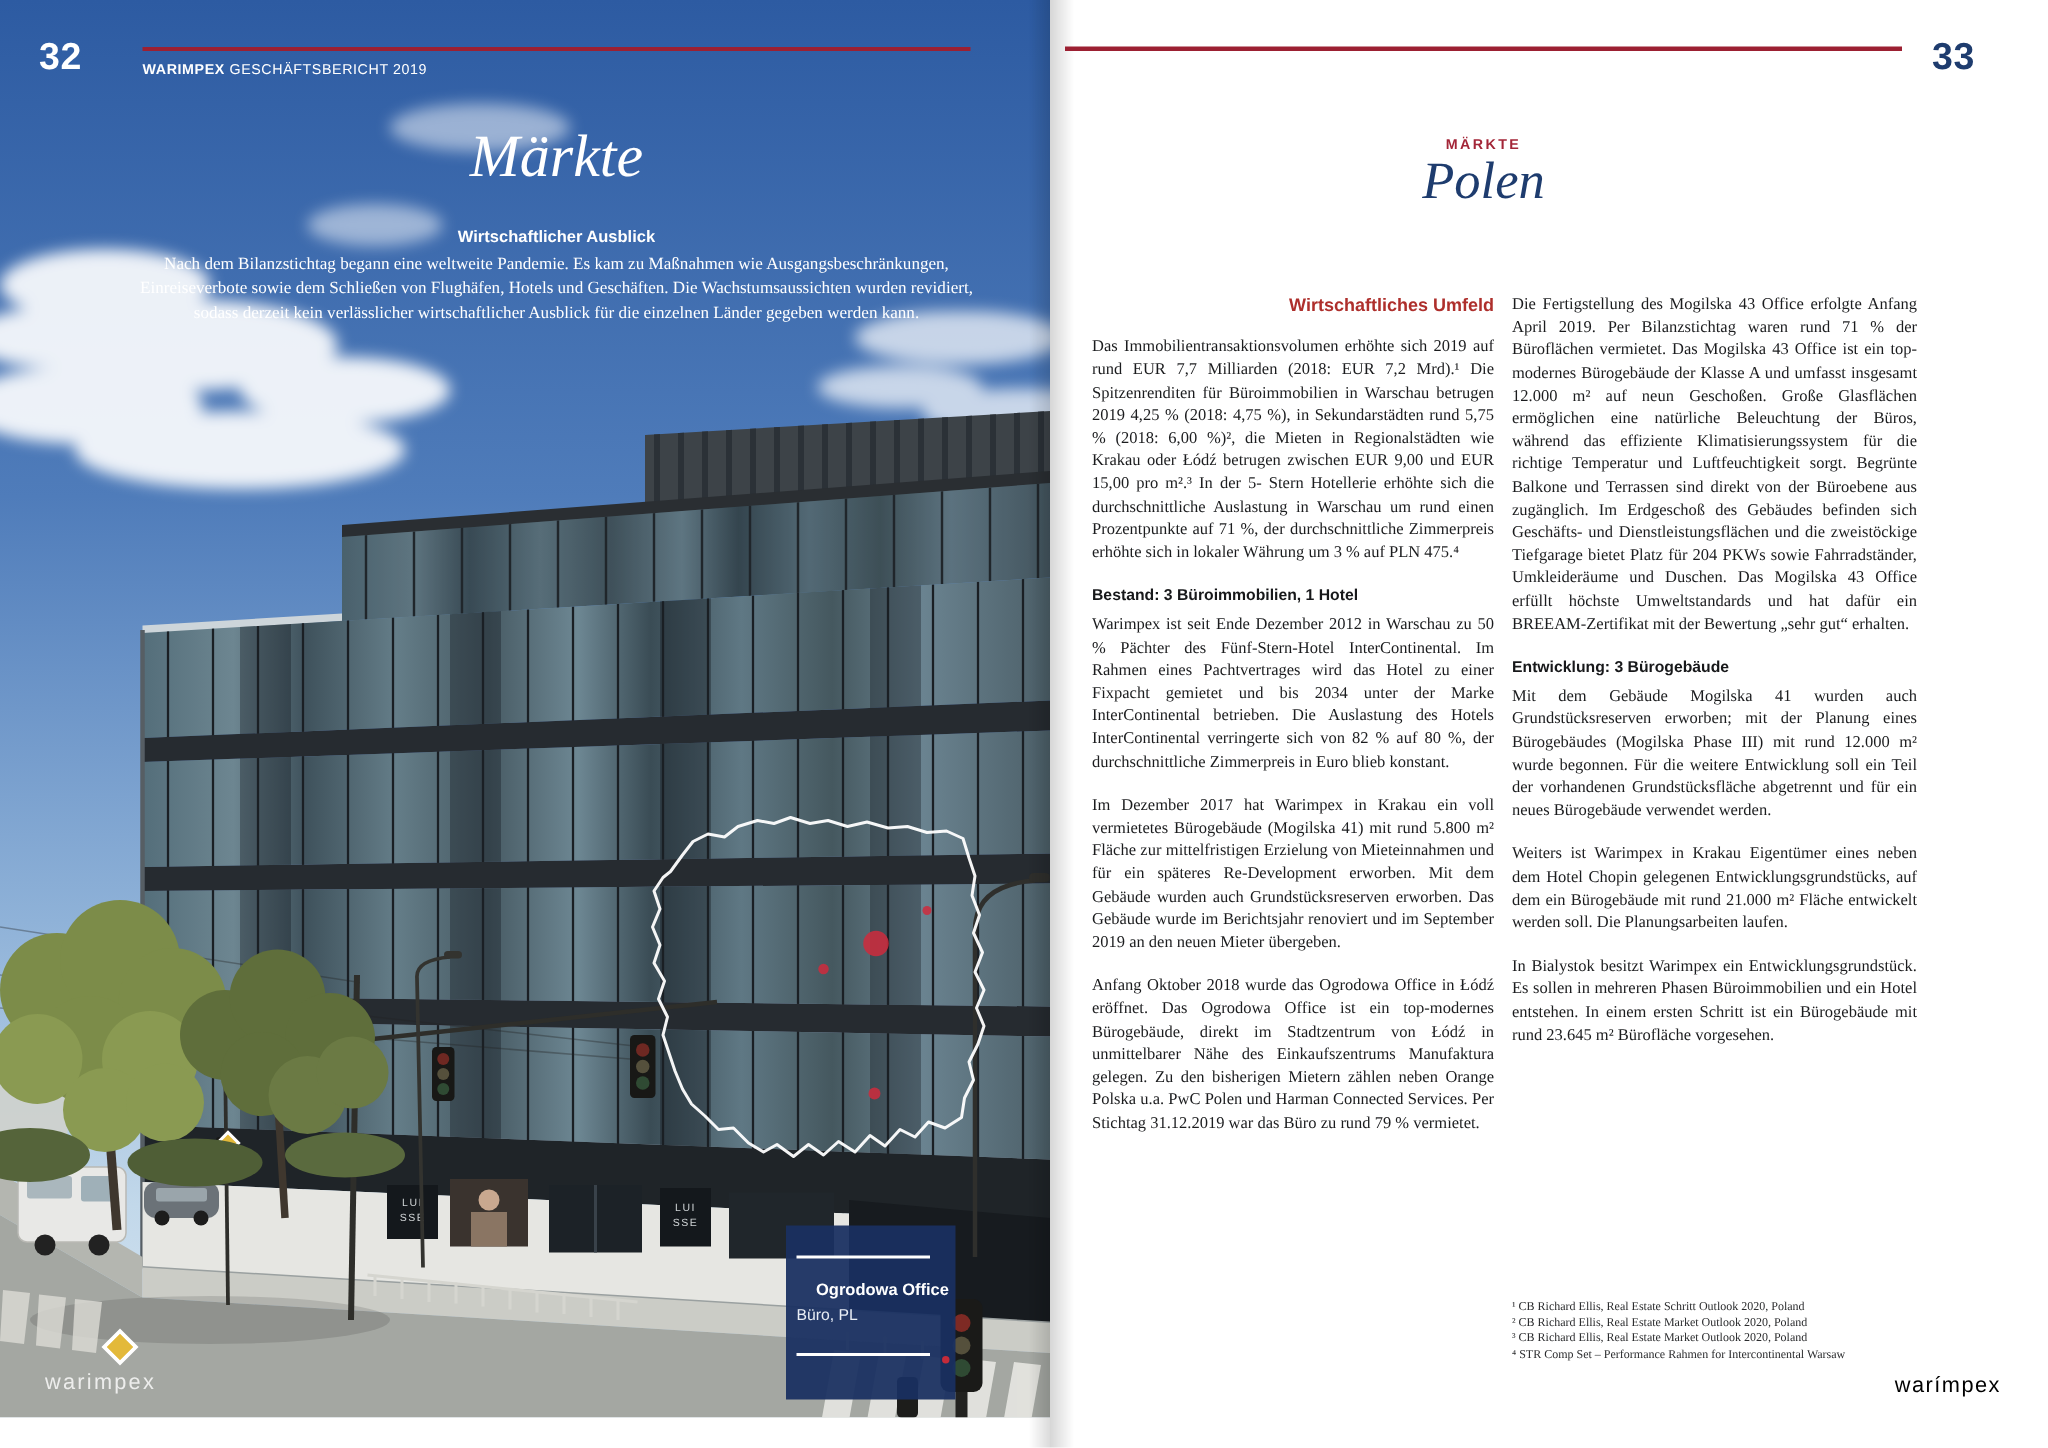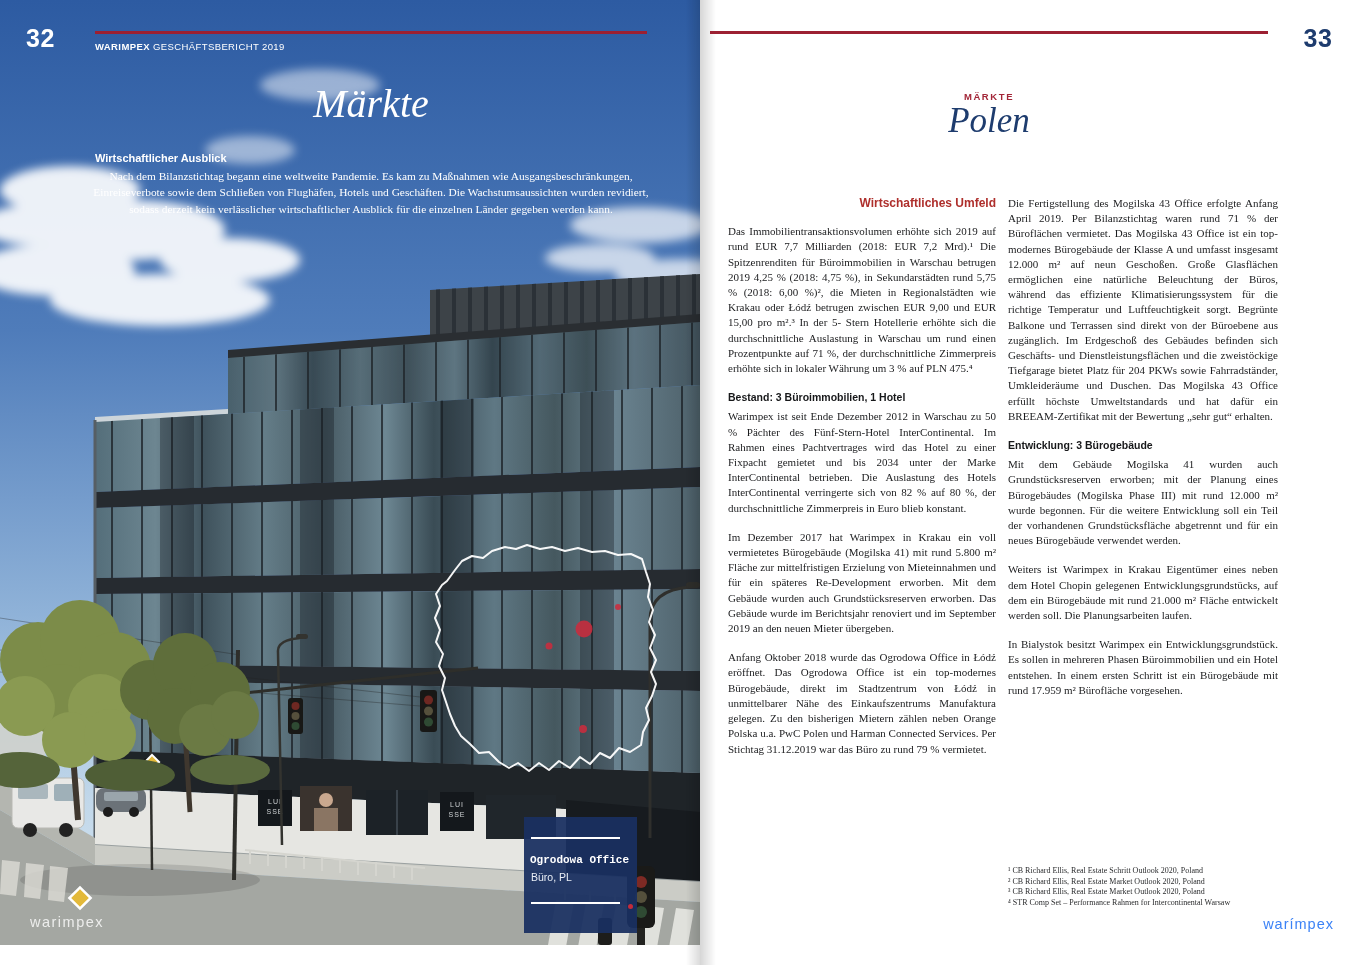--- a/index.html
+++ b/index.html
@@ -8,64 +8,64 @@
   .abs{position:absolute;}
 
   
   #photo-svg{position:absolute;left:0;top:0;}
   .pageno-left{left:26px;top:24px;color:#fff;font-weight:bold;font-size:25px;letter-spacing:.5px;}
   .rule-left{left:95px;top:31px;width:552px;height:3px;background:#9c2032;}
   .header-left{left:95px;top:41px;color:#fff;font-size:9.5px;letter-spacing:.4px;}
   .header-left b{font-weight:bold;}
   .title-left{left:95px;top:80px;width:552px;text-align:center;color:#fff;
               font-family:"Liberation Serif",serif;font-style:italic;font-size:40px;}
-  .outlook-h{left:95px;top:152px;width:552px;text-align:left;color:#fff;
+  .outlook-h{left:95px;top:152px;width:552px;text-align:center;color:#fff;
              font-size:11px;font-weight:bold;}
   .outlook-t{left:82px;top:168px;width:578px;text-align:center;color:#fff;
              font-family:"Liberation Serif",serif;font-size:11.4px;line-height:16.4px;}
   .wm-left{left:30px;top:914px;color:rgba(255,255,255,.8);font-size:14.5px;letter-spacing:1.5px;}
 
   
   .caption-box{left:524px;top:817px;width:113px;height:116px;background:rgba(26,48,97,.94);}
   .caption-rule{position:absolute;left:7px;width:89px;height:2px;background:#fff;}
   .cr1{top:20px;} .cr2{top:85px;}
-  .caption-title{position:absolute;left:6px;top:37px;color:#fff;font-size:11px;font-weight:bold;font-family:Liberation Mono, monospace;}
+  .caption-title{position:absolute;left:20px;top:37px;color:#fff;font-size:11px;font-weight:bold;}
   .caption-loc{position:absolute;left:7px;top:54px;color:#e8edf5;font-size:10.5px;}
   .caption-dot{position:absolute;left:104px;top:87px;width:5px;height:5px;background:#c42b3a;border-radius:50%;}
 
   
   .fold-l{left:686px;top:0;width:14px;height:965px;
           background:linear-gradient(to right,rgba(0,0,0,0),rgba(0,0,0,.14));}
   .fold-r{left:700px;top:0;width:16px;height:965px;
           background:linear-gradient(to right,rgba(0,0,0,.16),rgba(0,0,0,0));}
 
   
   .rule-right{left:710px;top:31px;width:558px;height:3px;background:#9c2032;}
   .header-right{left:710px;top:41px;width:558px;text-align:right;font-size:9.5px;
                 color:#6b7480;letter-spacing:.4px;}
   .header-right b{color:#24364f;font-weight:bold;}
-  .pageno-right{left:1288px;top:24px;width:60px;color:#1e3c6e;font-weight:bold;font-size:25px;letter-spacing:.5px;text-align:center;}
+  .pageno-right{left:1288px;top:24px;width:60px;color:#1e3c6e;font-weight:bold;font-size:25px;letter-spacing:.5px;}
   .kicker{left:710px;top:91px;width:558px;text-align:center;color:#a32638;
           font-size:9.5px;font-weight:bold;letter-spacing:1.6px;}
   .title-right{left:710px;top:101px;width:558px;text-align:center;color:#1e3c6e;
                font-family:"Liberation Serif",serif;font-style:italic;font-size:35px;}
 
   .col{font-family:"Liberation Serif",serif;font-size:11px;line-height:15.2px;color:#1b1c1e;}
   .col1{left:728px;top:196px;width:268px;}
   .col2{left:1008px;top:196px;width:270px;}
   .col p{margin:0 0 14px;text-align:justify;hyphens:auto;-webkit-hyphens:auto;}
   .h-red{font-family:"Liberation Sans",sans-serif;font-size:12px;font-weight:bold;
          color:#ae2f2c;margin:0 0 13px;text-align:right;}
   .h-sub{font-family:"Liberation Sans",sans-serif;font-size:10.5px;font-weight:bold;
          color:#17181a;margin:0 0 4px;}
 
   .footnotes{left:1008px;top:866px;width:285px;font-family:"Liberation Serif",serif;
              font-size:8px;line-height:10.5px;color:#2b2c2e;}
   .footnotes div{margin:0;}
-  .logo-right{left:1214px;top:916px;width:120px;text-align:right;color:#3b82f6;
+  .logo-right{left:1214px;top:916px;width:120px;text-align:right;color:#000000;
               font-size:14.5px;letter-spacing:1px;}
 </style>
 </head>
 <body>
 
 <div class="abs" style="left:0;top:0;width:1365px;height:965px;">
 
   <svg id="photo-svg" width="700" height="945" viewBox="0 0 700 945">
     <defs>
       <linearGradient id="sky" x1="0" y1="0" x2="0" y2="1">
@@ -402,21 +402,21 @@
     <p>Warimpex ist seit Ende Dezember 2012 in Warschau zu 50 % Pächter des Fünf-Stern-Hotel InterContinental. Im Rahmen eines Pachtvertrages wird das Hotel zu einer Fixpacht gemietet und bis 2034 unter der Marke InterContinental betrieben. Die Auslastung des Hotels InterContinental verringerte sich von 82 % auf 80 %, der durchschnittliche Zimmerpreis in Euro blieb konstant.</p>
     <p>Im Dezember 2017 hat Warimpex in Krakau ein voll vermietetes Bürogebäude (Mogilska 41) mit rund 5.800 m² Fläche zur mittelfristigen Erzielung von Mieteinnahmen und für ein späteres Re-Development erworben. Mit dem Gebäude wurden auch Grundstücksreserven erworben. Das Gebäude wurde im Berichtsjahr renoviert und im September 2019 an den neuen Mieter übergeben.</p>
     <p>Anfang Oktober 2018 wurde das Ogrodowa Office in Łódź eröffnet. Das Ogrodowa Office ist ein top-modernes Bürogebäude, direkt im Stadtzentrum von Łódź in unmittelbarer Nähe des Einkaufszentrums Manufaktura gelegen. Zu den bisherigen Mietern zählen neben Orange Polska u.a. PwC Polen und Harman Connected Services. Per Stichtag 31.12.2019 war das Büro zu rund 79 % vermietet.</p>
   </div>
 
   <div class="abs col col2">
     <p>Die Fertigstellung des Mogilska 43 Office erfolgte Anfang April 2019. Per Bilanzstichtag waren rund 71 % der Büroflächen vermietet. Das Mogilska 43 Office ist ein top-modernes Bürogebäude der Klasse A und umfasst insgesamt 12.000 m² auf neun Geschoßen. Große Glasflächen ermöglichen eine natürliche Beleuchtung der Büros, während das effiziente Klimatisierungssystem für die richtige Temperatur und Luftfeuchtigkeit sorgt. Begrünte Balkone und Terrassen sind direkt von der Büroebene aus zugänglich. Im Erdgeschoß des Gebäudes befinden sich Geschäfts- und Dienstleistungsflächen und die zweistöckige Tiefgarage bietet Platz für 204 PKWs sowie Fahrradständer, Umkleideräume und Duschen. Das Mogilska 43 Office erfüllt höchste Umweltstandards und hat dafür ein BREEAM-Zertifikat mit der Bewertung „sehr gut“ erhalten.</p>
     <h4 class="h-sub">Entwicklung: 3 Bürogebäude</h4>
     <p>Mit dem Gebäude Mogilska 41 wurden auch Grundstücksreserven erworben; mit der Planung eines Bürogebäudes (Mogilska Phase III) mit rund 12.000 m² wurde begonnen. Für die weitere Entwicklung soll ein Teil der vorhandenen Grundstücksfläche abgetrennt und für ein neues Bürogebäude verwendet werden.</p>
     <p>Weiters ist Warimpex in Krakau Eigentümer eines neben dem Hotel Chopin gelegenen Entwicklungsgrundstücks, auf dem ein Bürogebäude mit rund 21.000 m² Fläche entwickelt werden soll. Die Planungsarbeiten laufen.</p>
-    <p>In Bialystok besitzt Warimpex ein Entwicklungsgrundstück. Es sollen in mehreren Phasen Büroimmobilien und ein Hotel entstehen. In einem ersten Schritt ist ein Bürogebäude mit rund 17.959 m² Bürofläche vorgesehen.</p>
+    <p>In Bialystok besitzt Warimpex ein Entwicklungsgrundstück. Es sollen in mehreren Phasen Büroimmobilien und ein Hotel entstehen. In einem ersten Schritt ist ein Bürogebäude mit rund 23.645 m² Bürofläche vorgesehen.</p>
   </div>
 
   <div class="abs footnotes">
     <div>¹ CB Richard Ellis, Real Estate Schritt Outlook 2020, Poland</div>
     <div>² CB Richard Ellis, Real Estate Market Outlook 2020, Poland</div>
     <div>³ CB Richard Ellis, Real Estate Market Outlook 2020, Poland</div>
     <div>⁴ STR Comp Set – Performance Rahmen for Intercontinental Warsaw</div>
   </div>
 
   <div class="abs logo-right">warímpex</div>

